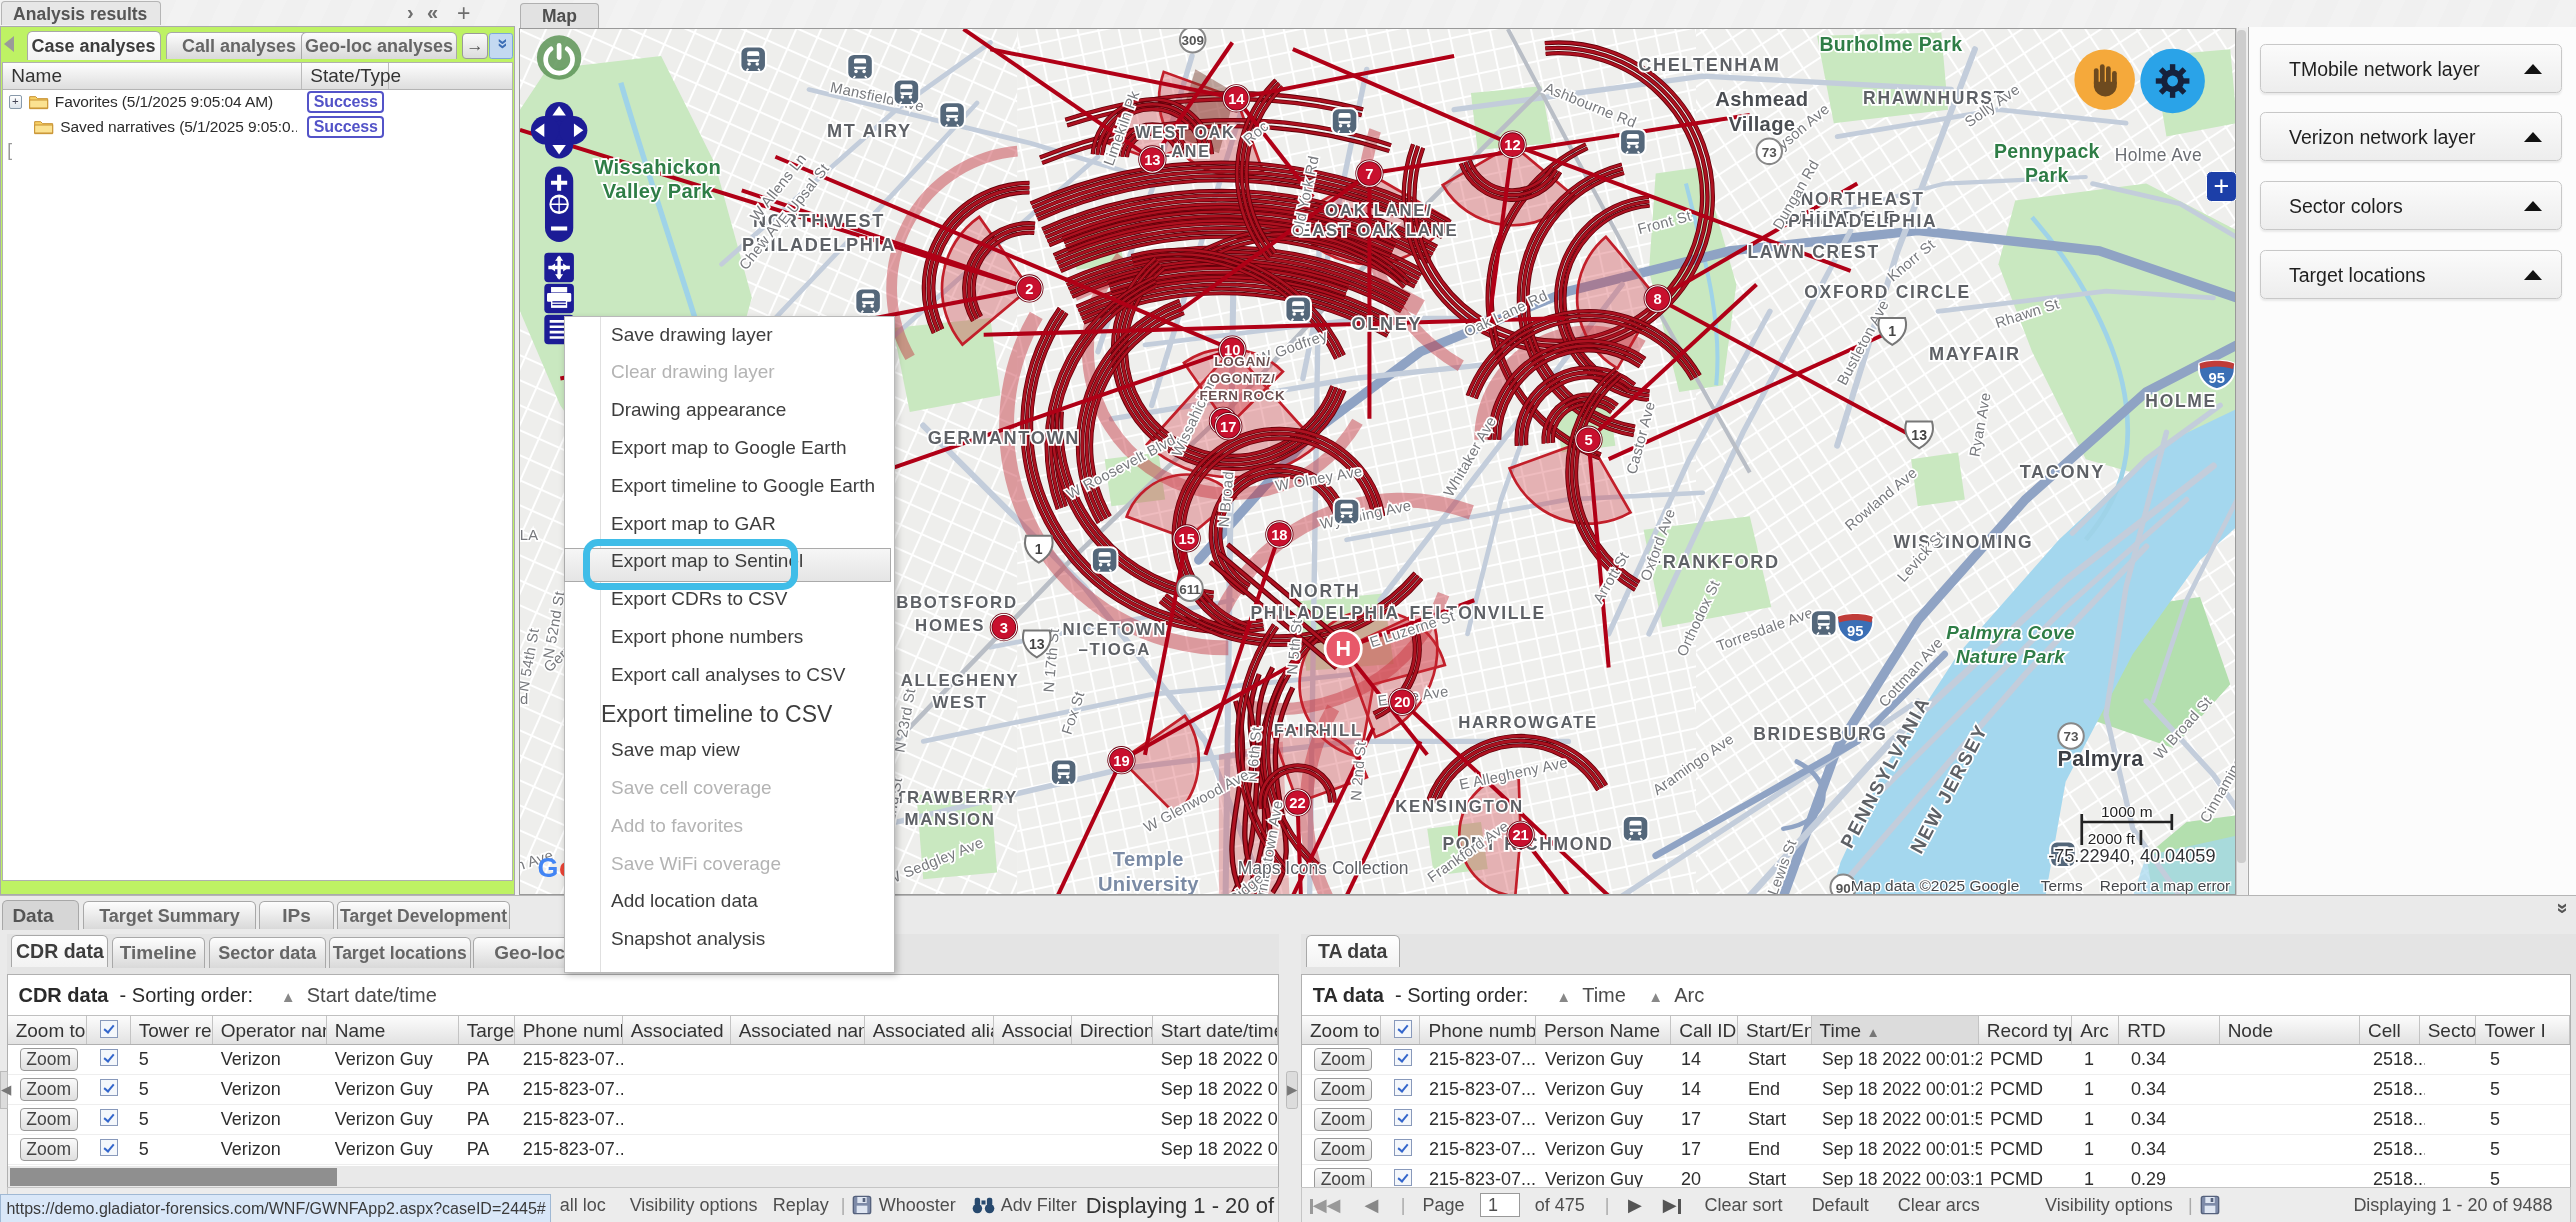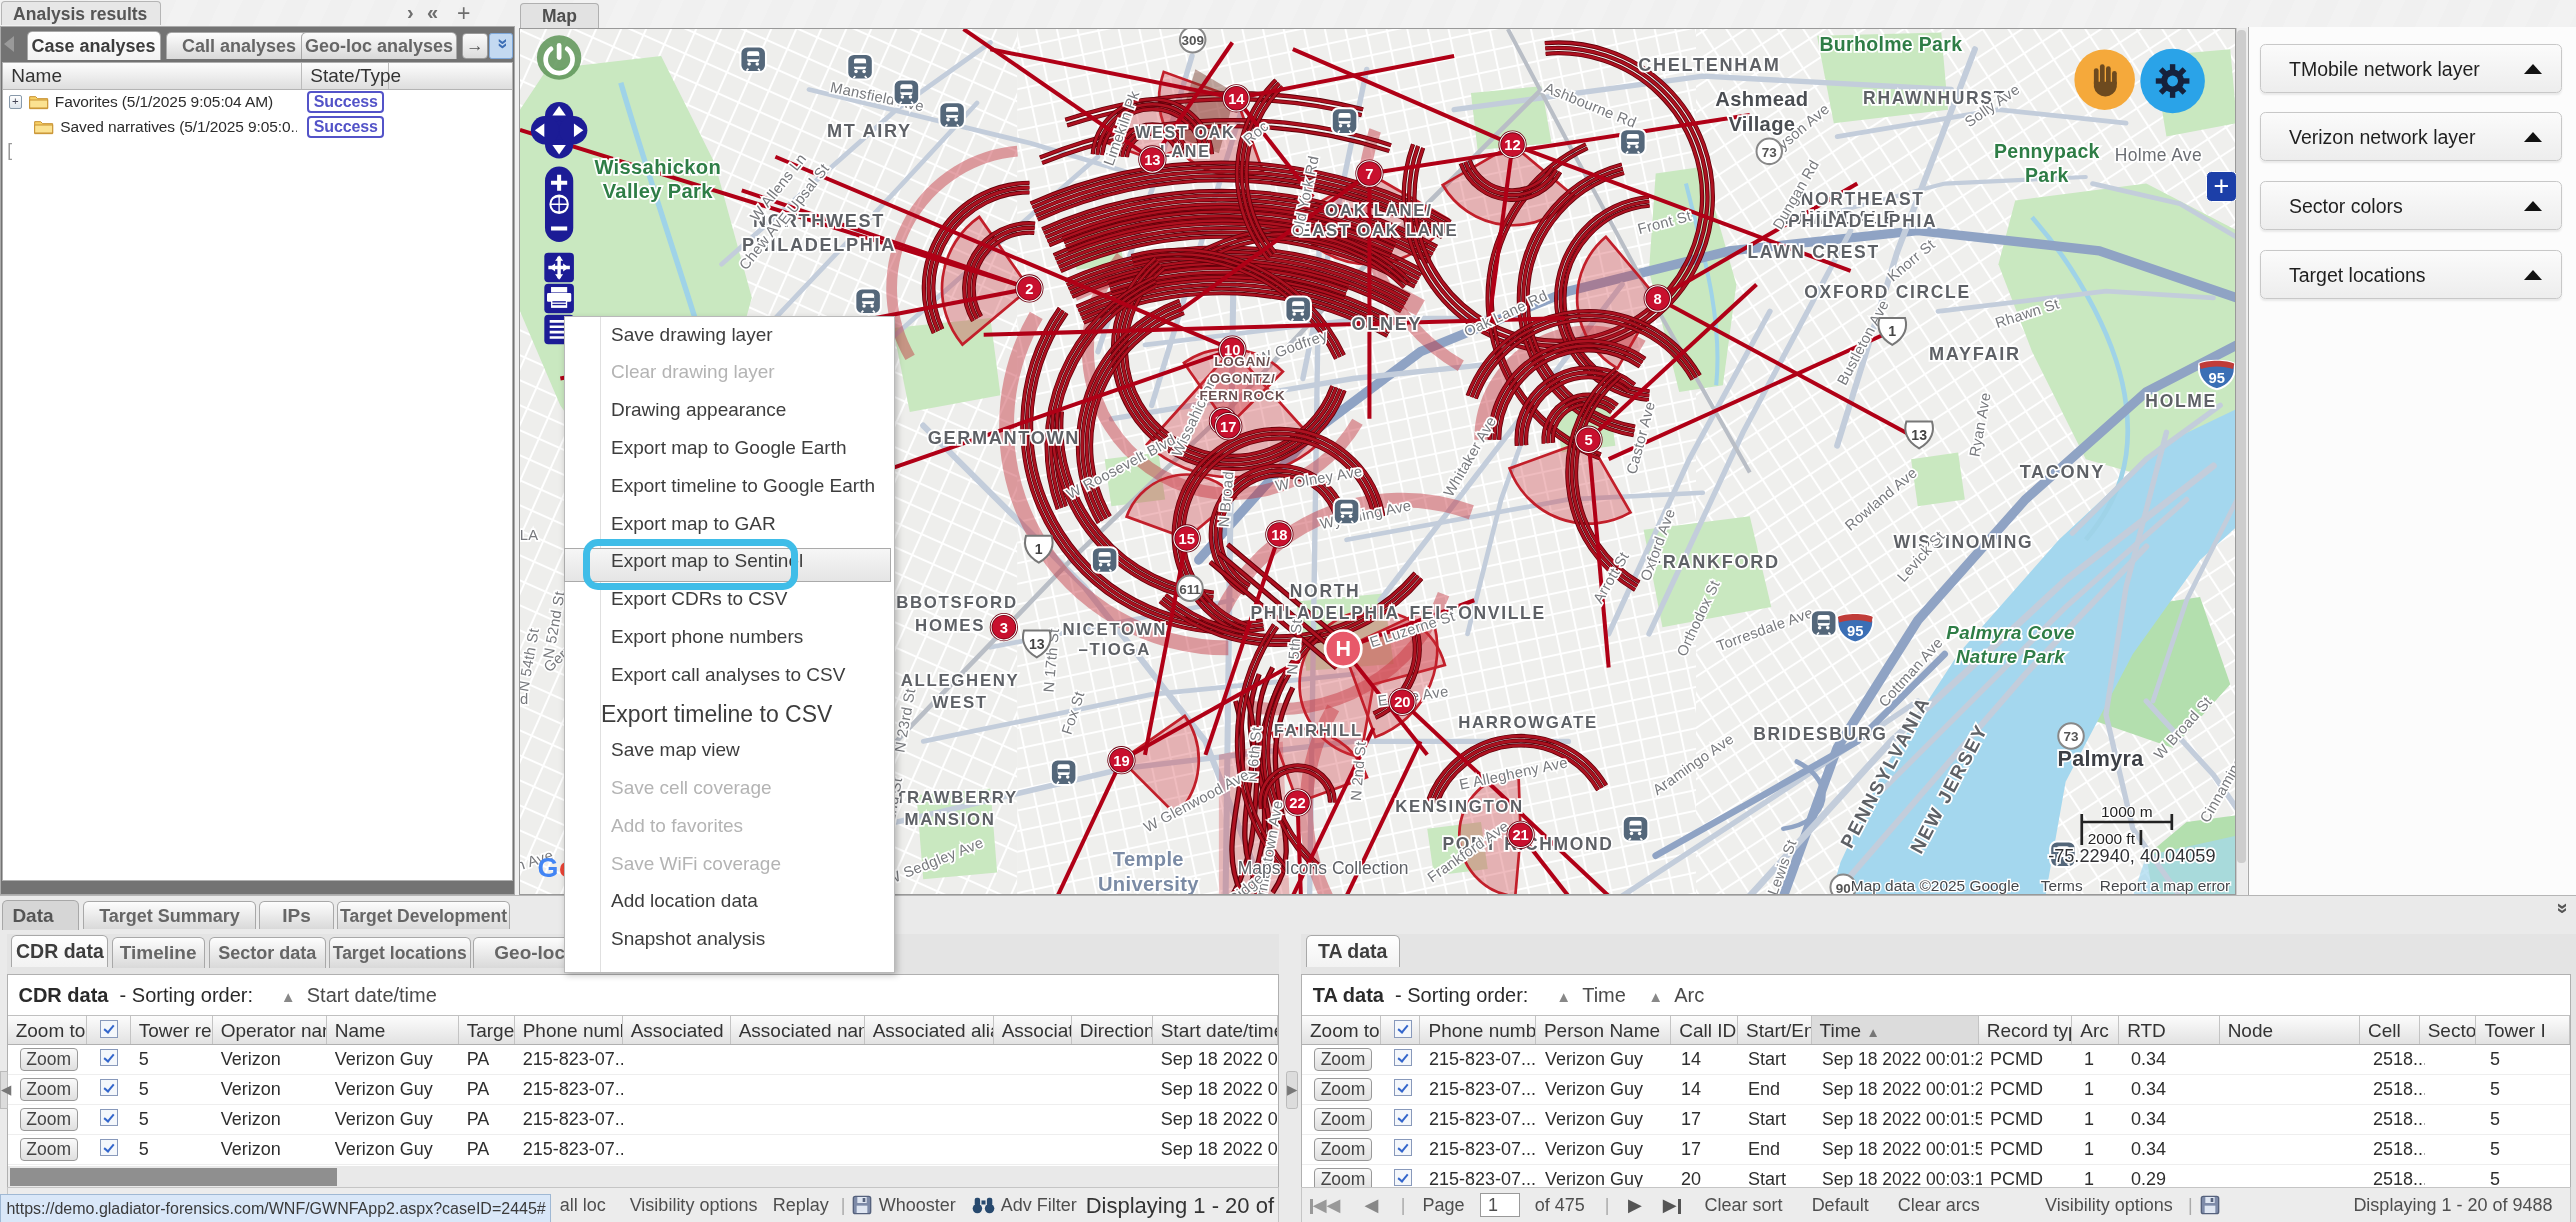--- a/index.html
+++ b/index.html
@@ -8,21 +8,21 @@
 .gbtn{border:0.7px solid #9a9a9a;border-radius:4px;background:linear-gradient(#fbfbfb,#dcdcdc)}
 </style></head><body>
 
 <div class="abs" style="left:0;top:0;width:2576px;height:28px;background:repeating-linear-gradient(115deg,#f2f2f2 0 20px,#f0f0f0 20px 40px)"></div>
 <div class="abs" style="left:1.3px;top:1.3px;width:160px;height:24px;background:#e7e7e7;border:0.7px solid #b5b5b5;border-bottom:none;border-radius:4px 4px 0 0;color:#555;font-weight:700;font-size:17.5px;line-height:24px;padding-left:10.8px">Analysis results</div>
 <div class="abs" style="left:407px;top:1.3px;color:#6e6e6e;font-size:20px;font-weight:700">›</div>
 <div class="abs" style="left:427px;top:1.3px;color:#6e6e6e;font-size:20px;font-weight:700">«</div>
 <div class="abs" style="left:457px;top:0px;color:#6e6e6e;font-size:23px;font-weight:400">+</div>
 <div class="abs" style="left:520px;top:2.7px;width:79px;height:25px;background:#e2e2e2;border:0.7px solid #b0b0b0;border-bottom:none;border-radius:4px 4px 0 0;color:#4e4e4e;font-weight:700;font-size:17.5px;line-height:24px;text-align:center">Map</div>
 
-<div class="abs" style="left:0;top:25.5px;width:515px;height:869px;background:#737373;border:0.7px solid #aaa">
+<div class="abs" style="left:0;top:25.5px;width:515px;height:869px;background:#bef264;border:0.7px solid #aaa">
  <div class="abs" style="left:2.7px;top:5.4px;width:17.5px;height:24px">
    <span style="display:inline-block;width:0;height:0;border-top:8px solid transparent;border-bottom:8px solid transparent;border-right:10.8px solid #9a9a9a;margin-top:4px"></span></div>
  <div class="abs tab active" style="left:25.5px;top:4px;width:134px;height:29px;font-size:18px;line-height:28px;z-index:3">Case analyses</div>
  <div class="abs tab" style="left:165px;top:5.4px;width:146px;height:27.6px;font-size:18px;line-height:27.6px">Call analyses</div>
  <div class="abs tab" style="left:300px;top:5.4px;width:156px;height:27.6px;font-size:18px;line-height:27.6px">Geo-loc analyses</div>
  <div class="abs gbtn" style="left:461px;top:6.7px;width:25.5px;height:25.5px;text-align:center;line-height:23px;color:#555;font-size:17.5px">→</div>
  <div class="abs" style="left:488px;top:6.7px;width:24px;height:25.5px;background:#c3d9f1;border:0.7px solid #7da7d9;border-radius:2.7px;text-align:center;color:#3c6eb5"><span style="display:inline-block;transform:rotate(-90deg) translateX(1.3px);font-size:19px;font-weight:700">«</span></div>
  <div class="abs" style="left:1.3px;top:35px;width:511px;height:819px;background:#fff;border:0.7px solid #b0b0b0">
    <div style="height:27px;background:linear-gradient(#fdfdfd,#dedede);border-bottom:0.7px solid #b4b4b4;display:flex;font-size:19px;color:#333">
      <div style="width:299px;border-right:0.7px solid #bbb;padding:2.7px 0 0 8px">Name</div>

